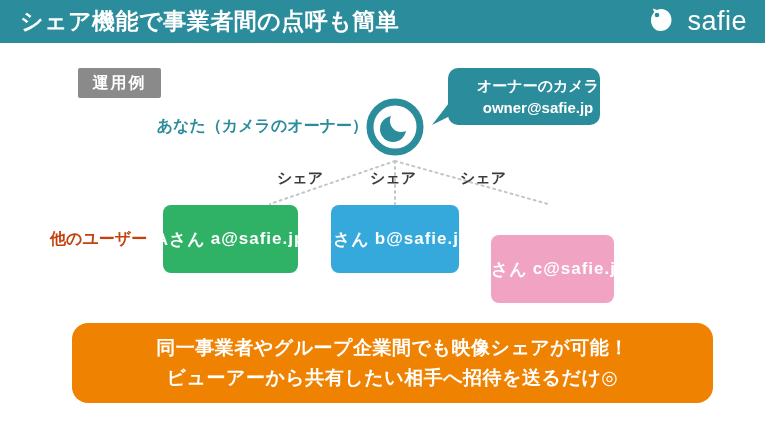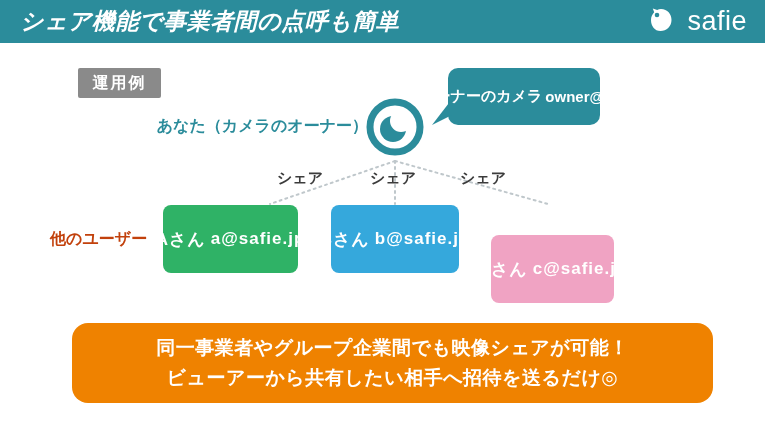--- a/index.html
+++ b/index.html
@@ -12,21 +12,21 @@
   }
   .slide { position: absolute; inset: 0; background: #ffffff; }
 
   
   .header {
     position: absolute; left: 0; top: 0; width: 765px; height: 43px;
     background: #2b8c9b; display: flex; align-items: center;
   }
   .header-title {
     color: #ffffff; font-weight: bold; font-size: 23px;
-    margin-left: 20px; letter-spacing: 0.5px; white-space: nowrap; font-style: italic;
+    margin-left: 20px; letter-spacing: 0.5px; white-space: nowrap;
   }
   .logo {
     position: absolute; right: 18px; top: 0; height: 43px;
     display: flex; align-items: center; gap: 12px;
   }
   .logo-text { color: #ffffff; font-size: 27px; font-weight: 500; letter-spacing: 0.5px; }
 
   
   .example-label {
     position: absolute; left: 78px; top: 68px; width: 83px; height: 30px;
@@ -39,21 +39,21 @@
   .owner-label {
     position: absolute; right: 397px; top: 116px;
     color: #2b8c9b; font-size: 16px; font-weight: bold; white-space: nowrap;
   }
   .eye-icon { position: absolute; left: 365px; top: 98px; width: 60px; height: 60px; }
 
   
   .bubble {
     position: absolute; left: 448px; top: 68px; width: 152px; height: 57px;
     background: #2b8c9b; border-radius: 10px;
-    display: flex; flex-direction: row; align-items: center; justify-content: center;
+    display: flex; flex-direction: column; align-items: center; justify-content: center;
     gap: 3px;
     padding-left: 28px;
   }
   .bubble-line { color: #ffffff; font-size: 15px; font-weight: bold; white-space: nowrap; }
   .bubble-tail { position: absolute; left: -16px; top: 29px; }
 
   
   .connectors { position: absolute; left: 0; top: 0; width: 765px; height: 428px; pointer-events: none; }
 
   

